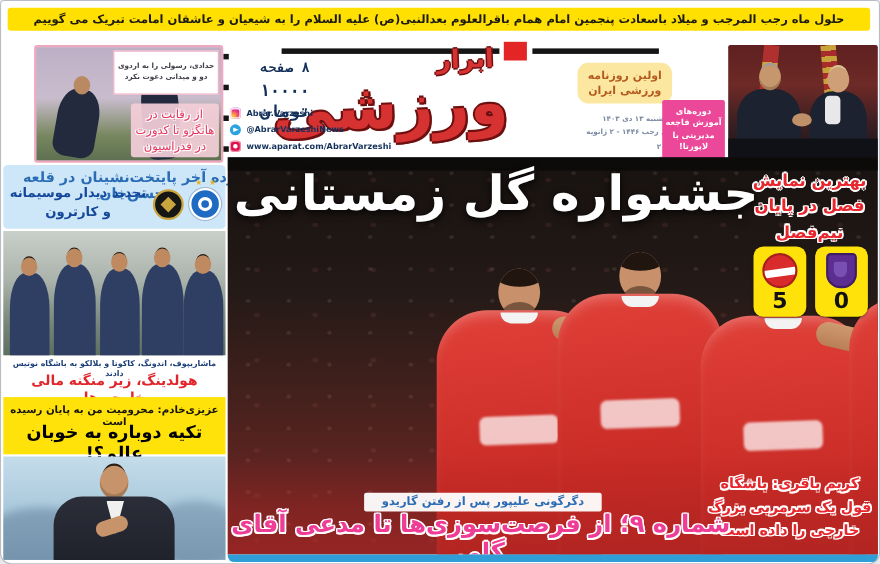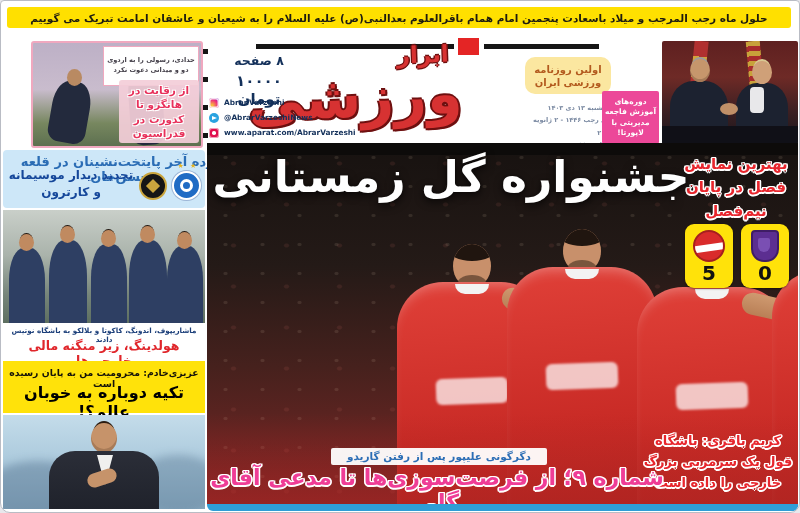--- a/index.html
+++ b/index.html
@@ -28,26 +28,26 @@
   .tl-photo i{position:absolute;border-radius:40% 40% 12px 12px;background:#232a3d;}
   .tl-fig1{left:18px;top:38px;width:38px;height:62px;transform:rotate(10deg);}
   .tl-fig2{left:96px;top:20px;width:34px;height:82px;transform:rotate(-4deg);}
   .tl-head{position:absolute;width:15px;height:17px;border-radius:50%;background:#b98a62;}
   .tl-h1{left:34px;top:26px;} .tl-h2{left:104px;top:8px;}
   .tl-kicker{position:absolute;right:2px;top:3px;width:96px;height:40px;background:#fff;
              border:1px solid #f0a8bf;font-size:6.6px;font-weight:bold;color:#44404a;
              display:flex;align-items:center;justify-content:center;text-align:center;
              line-height:1.5;padding:1px 3px;box-sizing:border-box;}
   .tl-title{position:absolute;right:2px;bottom:3px;width:76px;background:rgba(243,205,216,.93);
-            border-radius:3px;font-size:10.5px;font-weight:700;color:#e8315b;text-align:center;
+            border-radius:3px;font-size:10.5px;font-weight:400;color:#e8315b;text-align:center;
             line-height:1.35;padding:3px 2px;
             text-shadow:1px 1px 0 #fff,-1px 1px 0 #fff,1px -1px 0 #fff,-1px -1px 0 #fff;}
 
   
-  .pages-price{left:212px;top:52px;width:92px;text-align:center;color:#13305a;font-weight:bold;}
+  .pages-price{left:212px;top:52px;width:92px;text-align:center;color:#13305a;font-weight:bold;font-family:Liberation Mono, monospace;}
   .pages-line{font-size:12.5px;}
   .price-line{font-size:15px;margin-top:4px;}
   .brand{left:296px;top:40px;width:165px;height:102px;text-align:right;transform:rotate(-2deg);
          color:#d73232;}
   .brand .l1{position:absolute;right:12px;top:2px;font-size:23px;font-weight:800;
              text-shadow:1.4px 0 #6e1010,-1.4px 0 #6e1010,0 1.4px #6e1010,0 -1.4px #6e1010;}
   .brand .l2{position:absolute;right:0px;top:22px;font-size:57px;font-weight:800;letter-spacing:-3px;
              text-shadow:2px 0 #6e1010,-2px 0 #6e1010,0 2px #6e1010,0 -2px #6e1010,2px 2px #6e1010;}
   .soc-row{left:208px;display:flex;align-items:flex-start;gap:5px;direction:ltr;
            font-size:7.4px;font-weight:bold;color:#13305a;}

